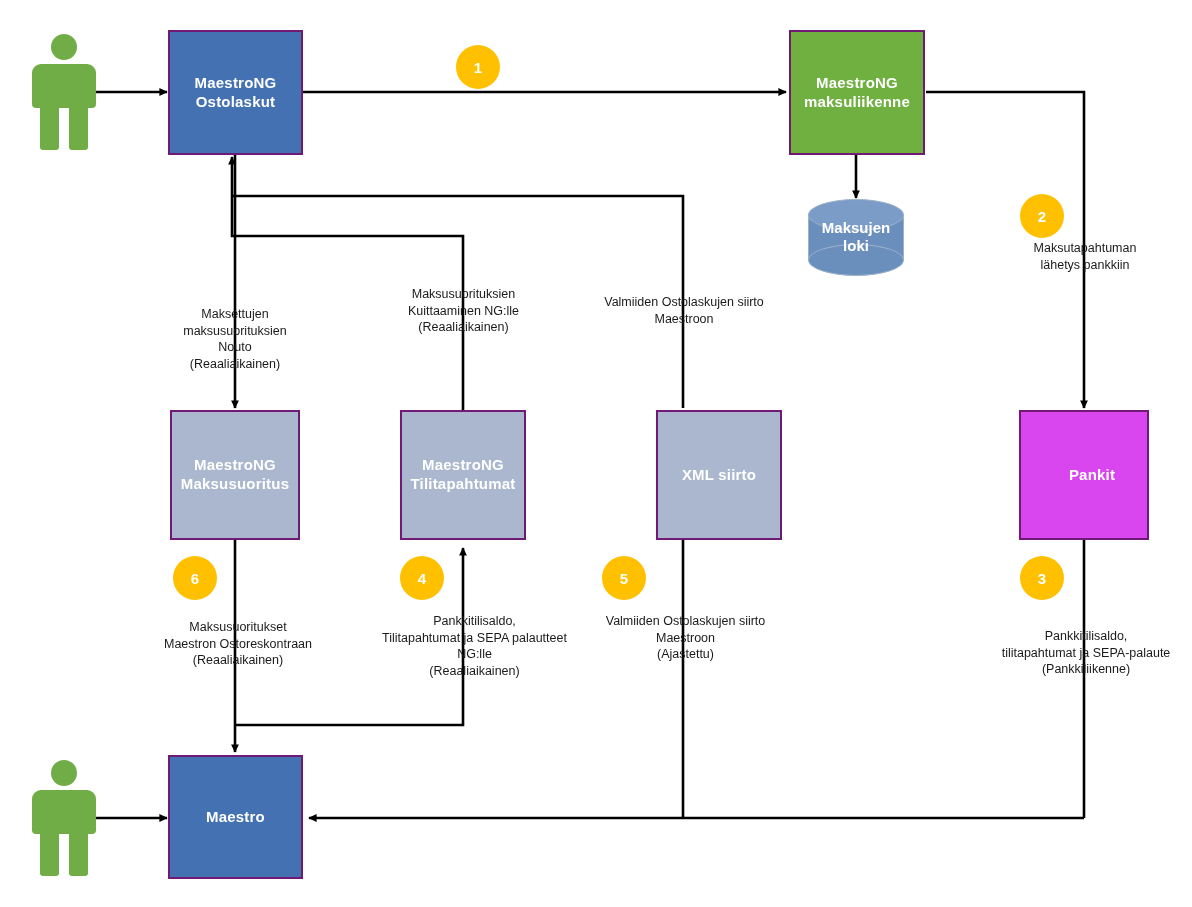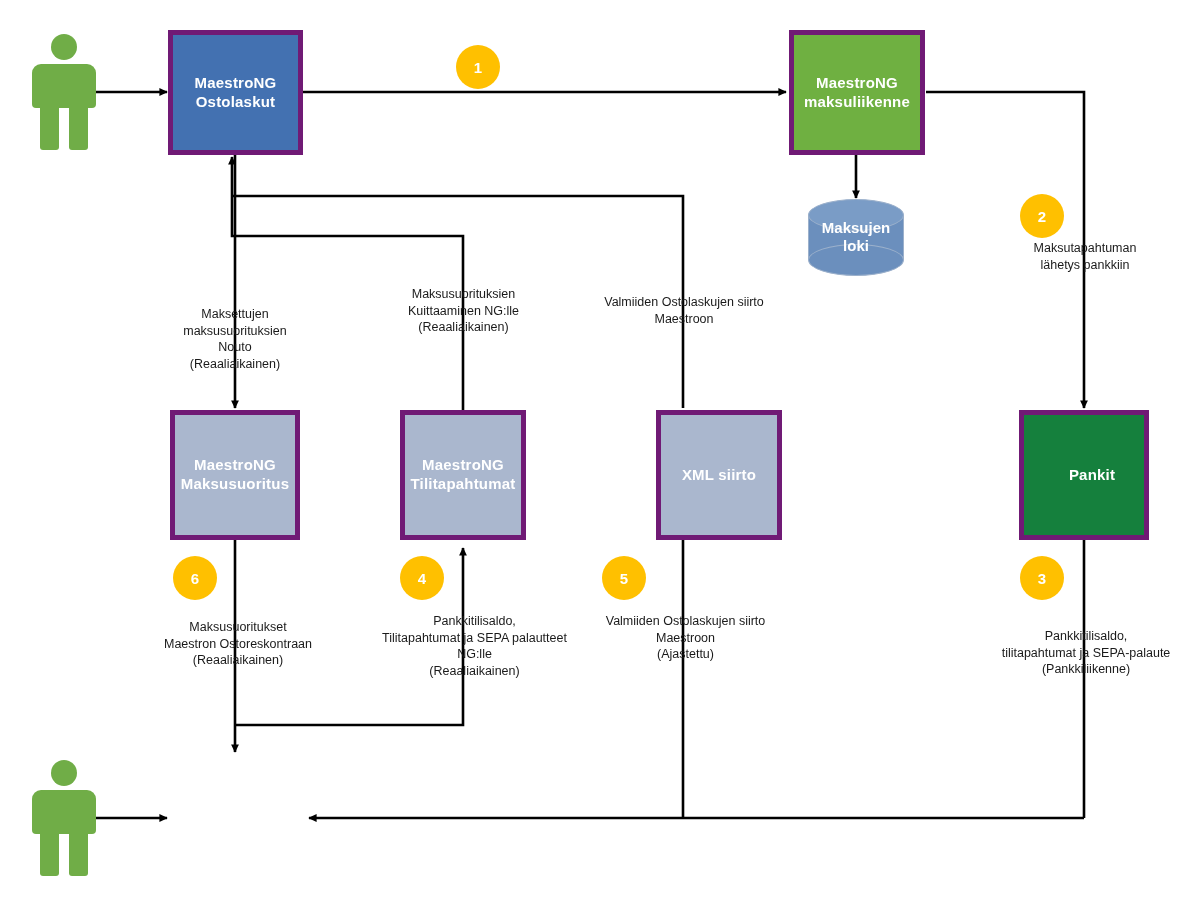--- a/index.html
+++ b/index.html
@@ -1,23 +1,23 @@
 <!DOCTYPE html>
 <html><head>
 <meta charset="utf-8">
 <style>
   html,body{margin:0;padding:0;background:#ffffff;}
   body{font-family:"Liberation Sans", sans-serif;}
   #canvas{position:relative;width:1192px;height:907px;background:#ffffff;overflow:hidden;}
 
   .node{position:absolute;box-sizing:border-box;display:flex;align-items:center;justify-content:center;
-        text-align:center;color:#ffffff;border:5px solid #701a75;line-height:1.25;}
+        text-align:center;color:#ffffff;border:2px solid #701a75;line-height:1.25;}
   .node.blue{background:#4371b1;}
   .node.green{background:#6fb041;}
-  .node.orange{background:#15803d;padding-left:16px;}
+  .node.orange{background:#d946ef;padding-left:16px;}
   .node.gray{background:#aab7ce;}
   .node .label{display:block;font-size:15px;font-weight:bold;letter-spacing:.2px;}
   .node.gray .label{font-weight:bold;}
 
   .cyl{position:absolute;}
   .cyl .body{position:absolute;left:0;right:0;top:16px;bottom:16px;background:#6b8fbd;border-left:1px solid #9bb0cb;border-right:1px solid #9bb0cb;}
   .cyl .top{position:absolute;left:0;top:0;width:100%;height:32px;border-radius:50%;background:#7a9cc6;border:1px solid #9bb0cb;box-sizing:border-box;}
   .cyl .bot{position:absolute;left:0;bottom:0;width:100%;height:32px;border-radius:50%;background:#6b8fbd;border:1px solid #9bb0cb;box-sizing:border-box;}
   .cyl .cl{position:absolute;left:0;right:0;top:50%;transform:translateY(-50%);text-align:center;color:#fff;
            font-size:15px;font-weight:bold;line-height:1.25;z-index:3;}
@@ -115,20 +115,23 @@
   </div>
 
   <div class="node gray" style="left:656px;top:410px;width:126px;height:130px;">
     <span class="label">XML siirto</span>
   </div>
 
   <div class="node orange" style="left:1019px;top:410px;width:130px;height:130px;">
     <span class="label">Pankit</span>
   </div>
 
+  <div class="node blue" style="left:168px;top:755px;width:135px;height:124px;">
+    <span class="label">Maestro</span>
+  </div>
 
   <div class="badge" style="left:456px;top:45px;">
     <span>1</span>
   </div>
   <div class="badge" style="left:1020px;top:194px;">
     <span>2</span>
   </div>
   <div class="badge" style="left:1020px;top:556px;">
     <span>3</span>
   </div>

